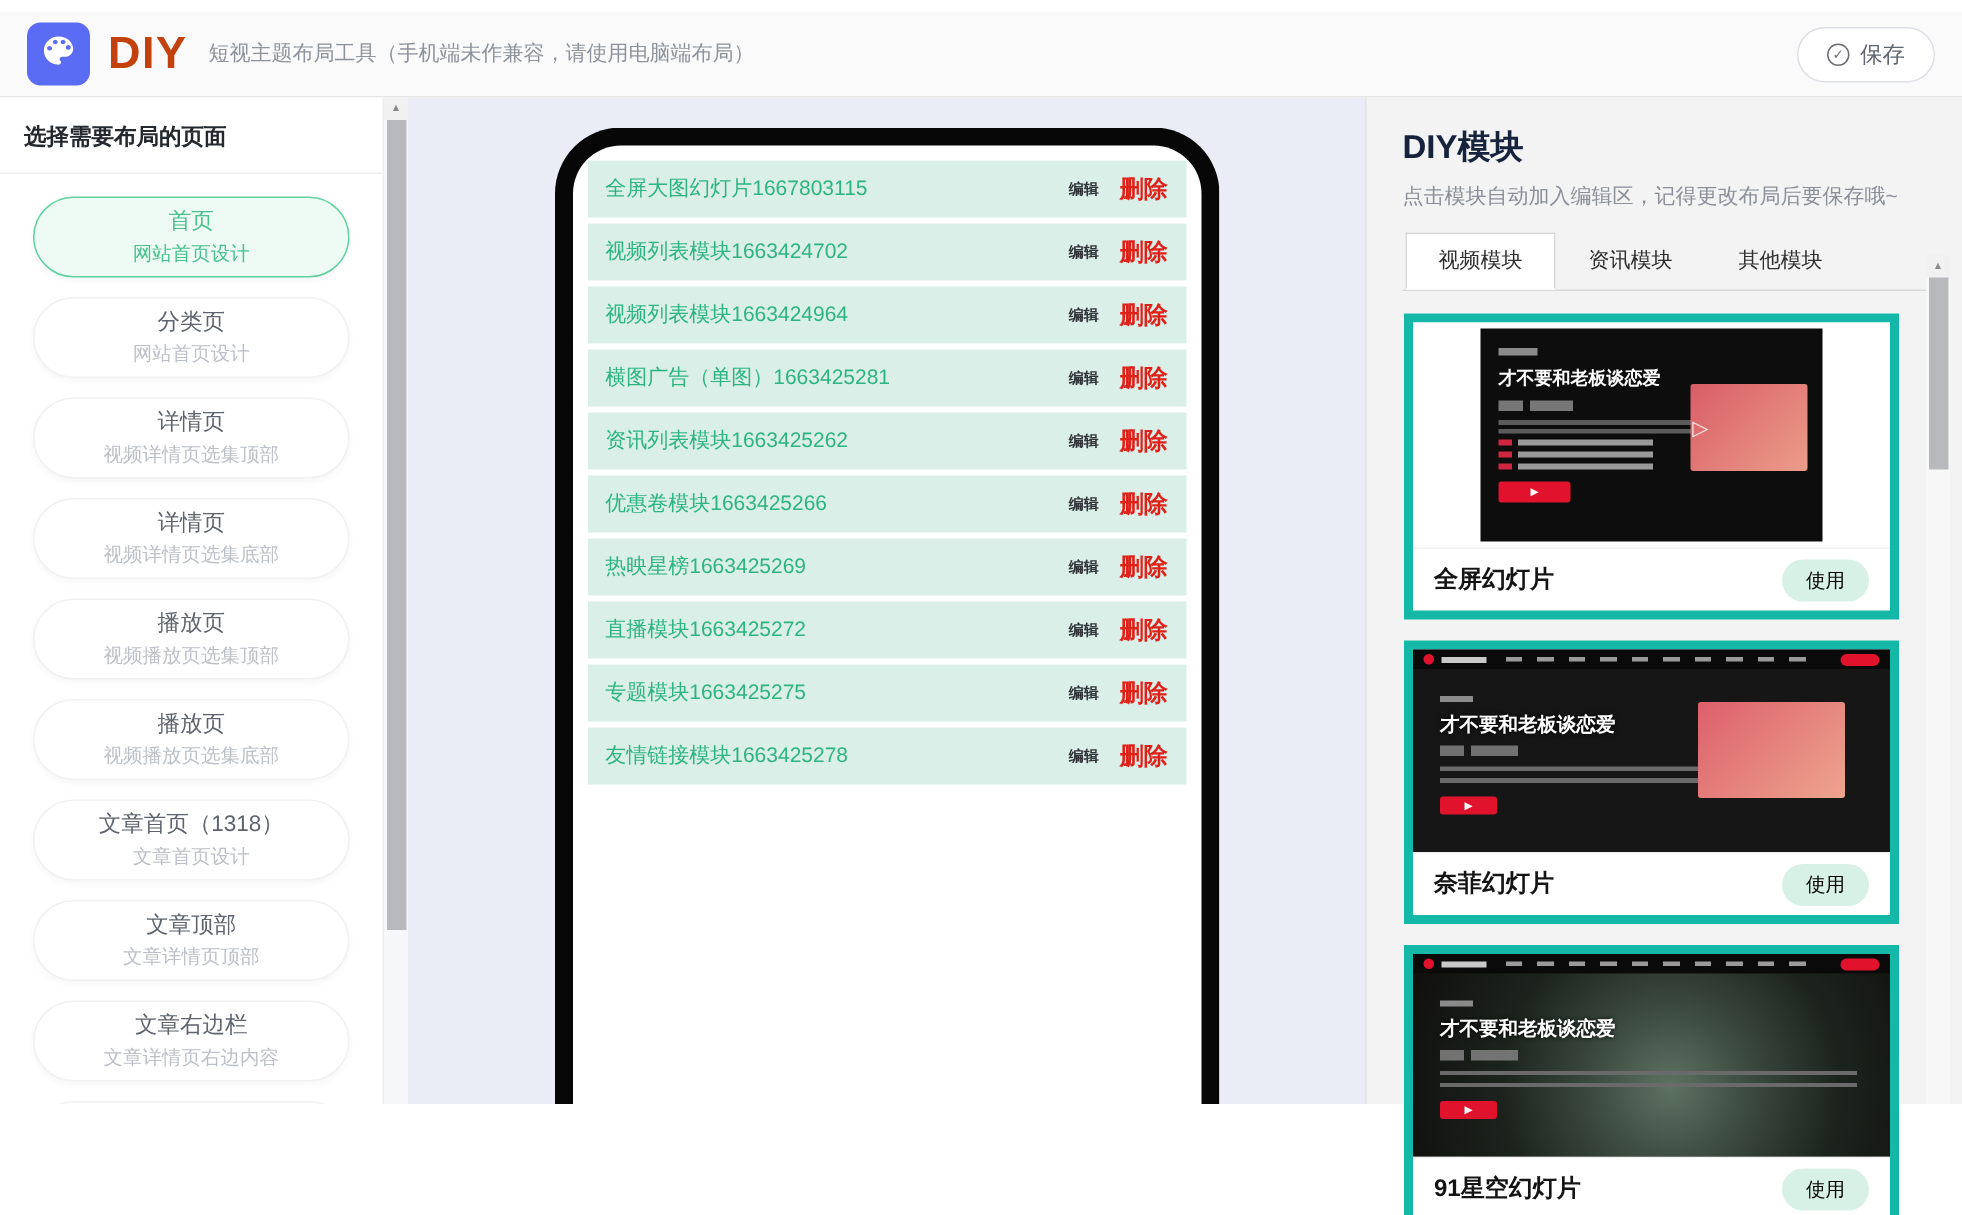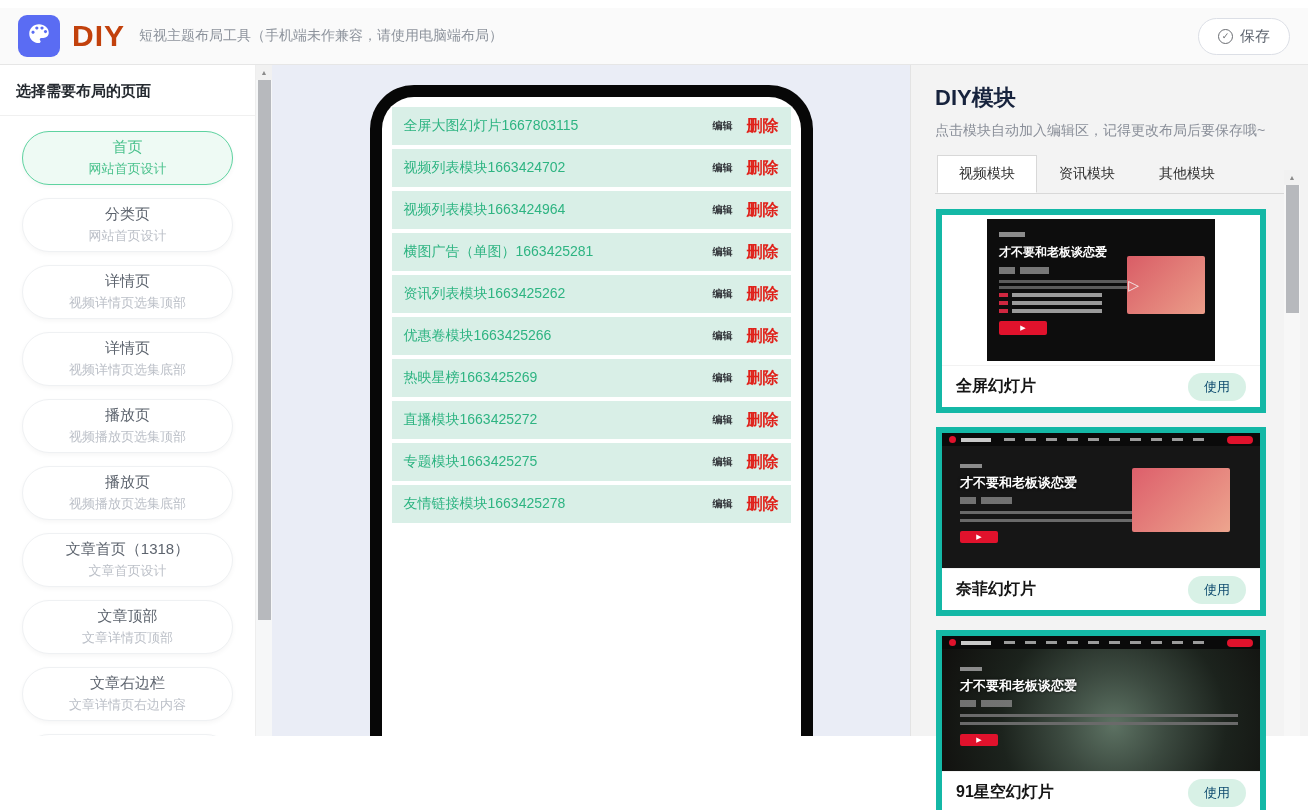--- a/index.html
+++ b/index.html
@@ -81,21 +81,21 @@
     background:#fff; border:1px solid #d8d8d8; border-bottom-color:#fff; margin-bottom:-1px;
   }
   .cards { padding:15px 0 0 25px; width:355px; }
   .card { width:330px; background:#fff; border:6px solid #14b8a6; margin-bottom:14px; }
   .card-footer {
     height:42px; display:flex; align-items:center; justify-content:space-between;
     padding:0 14px; border-top:1px solid #f2f2f2;
   }
   .card-name { font-size:16px; font-weight:700; color:#141414; }
   .use-btn {
-    background:#d8f1e6; color:#0c4a6e; font-size:13px; padding:5px 16px;
+    background:#d8f1e6; color:#000000; font-size:13px; padding:5px 16px;
     border-radius:14px; border:none; cursor:pointer;
   }
   
   .preview-full { height:150px; display:flex; align-items:center; justify-content:center; background:#fff; }
   .slide1 { width:228px; height:142px; background:#0d0d0d; position:relative; padding:13px 12px; }
   .s-tag { width:26px; height:5px; background:#8b8b8b; margin-bottom:7px; }
   .s-title { color:#fff; font-weight:700; font-size:12px; white-space:nowrap; }
   .s-chips { margin-top:6px; width:56px; height:7px;
     background:linear-gradient(to right,#777 0 16px,transparent 16px 21px,#777 21px 50px,transparent 50px); }
   .s-lines { margin-top:6px; width:150px; height:9px;

